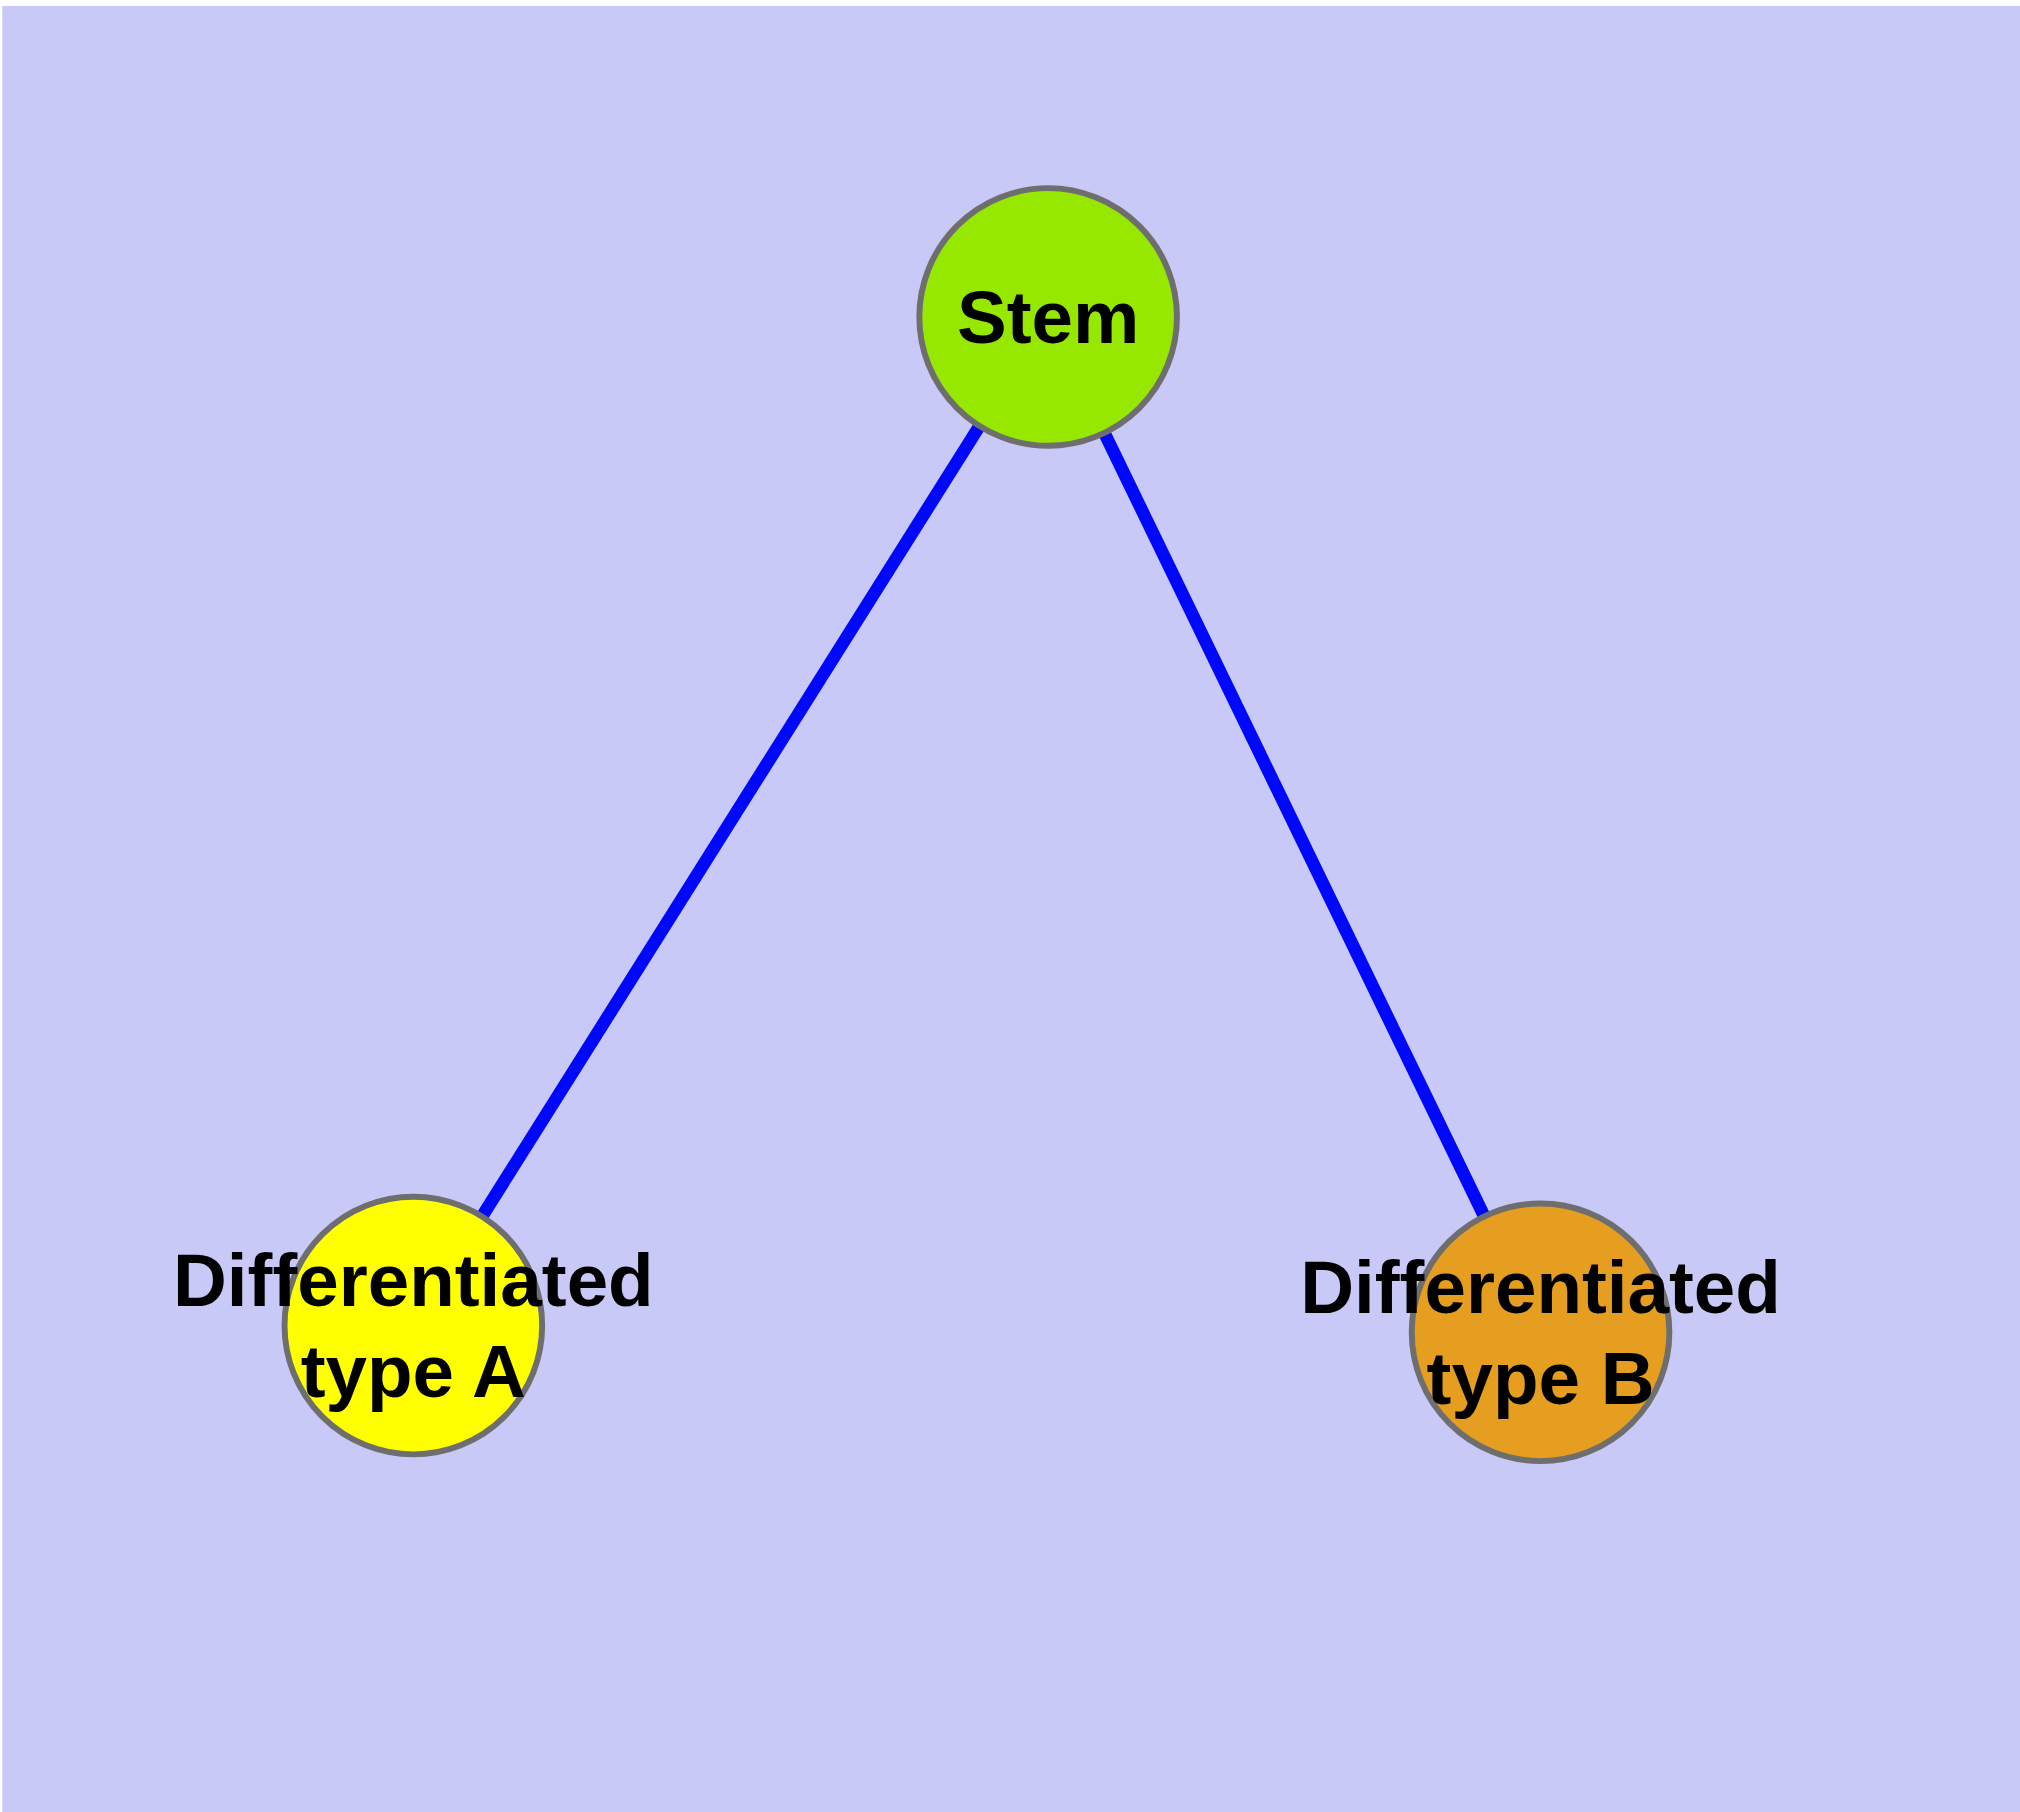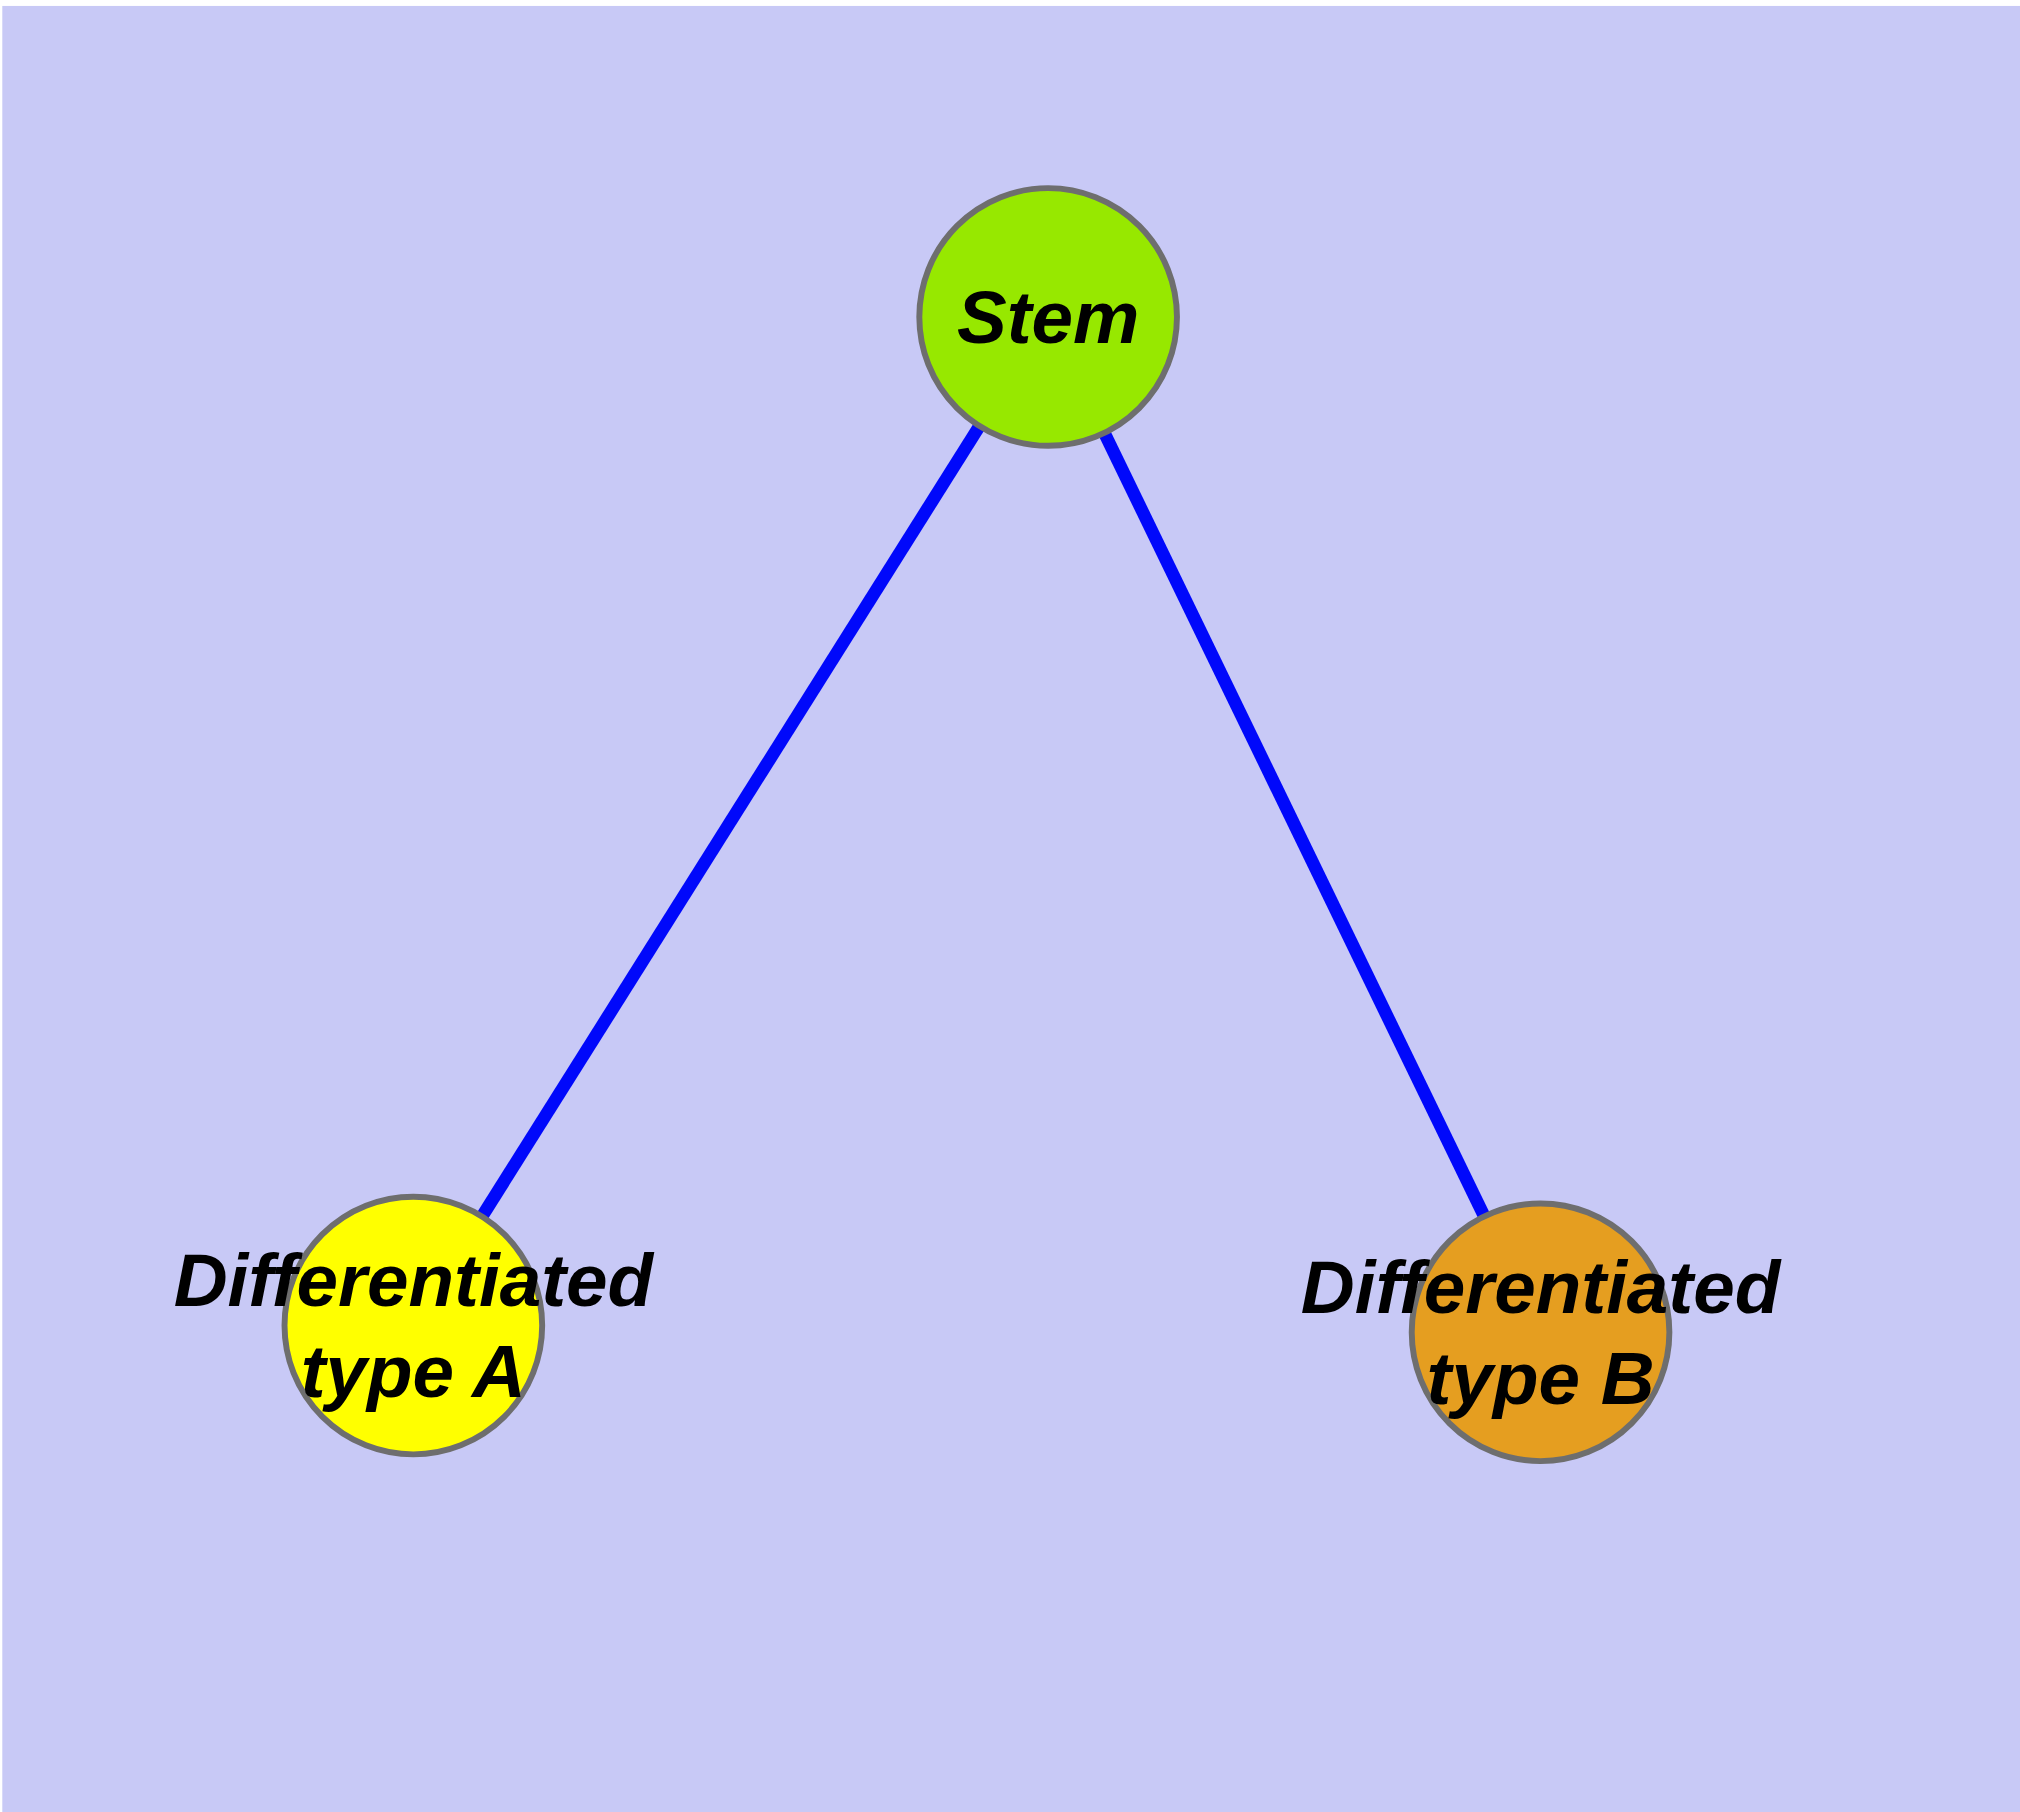--- a/index.html
+++ b/index.html
@@ -6,21 +6,20 @@
     margin: 0;
     padding: 0;
     width: 100%;
     height: 100%;
     background: #ffffff;
     overflow: hidden;
   }
   .canvas-wrap {
     width: 100vw;
     height: 100vh;
-    font-style: italic;
   }
   svg.graph {
     display: block;
     width: 100%;
     height: 100%;
   }
   .node-label {
     font-family: "Liberation Sans", sans-serif;
     font-weight: bold;
     font-size: 88px;

